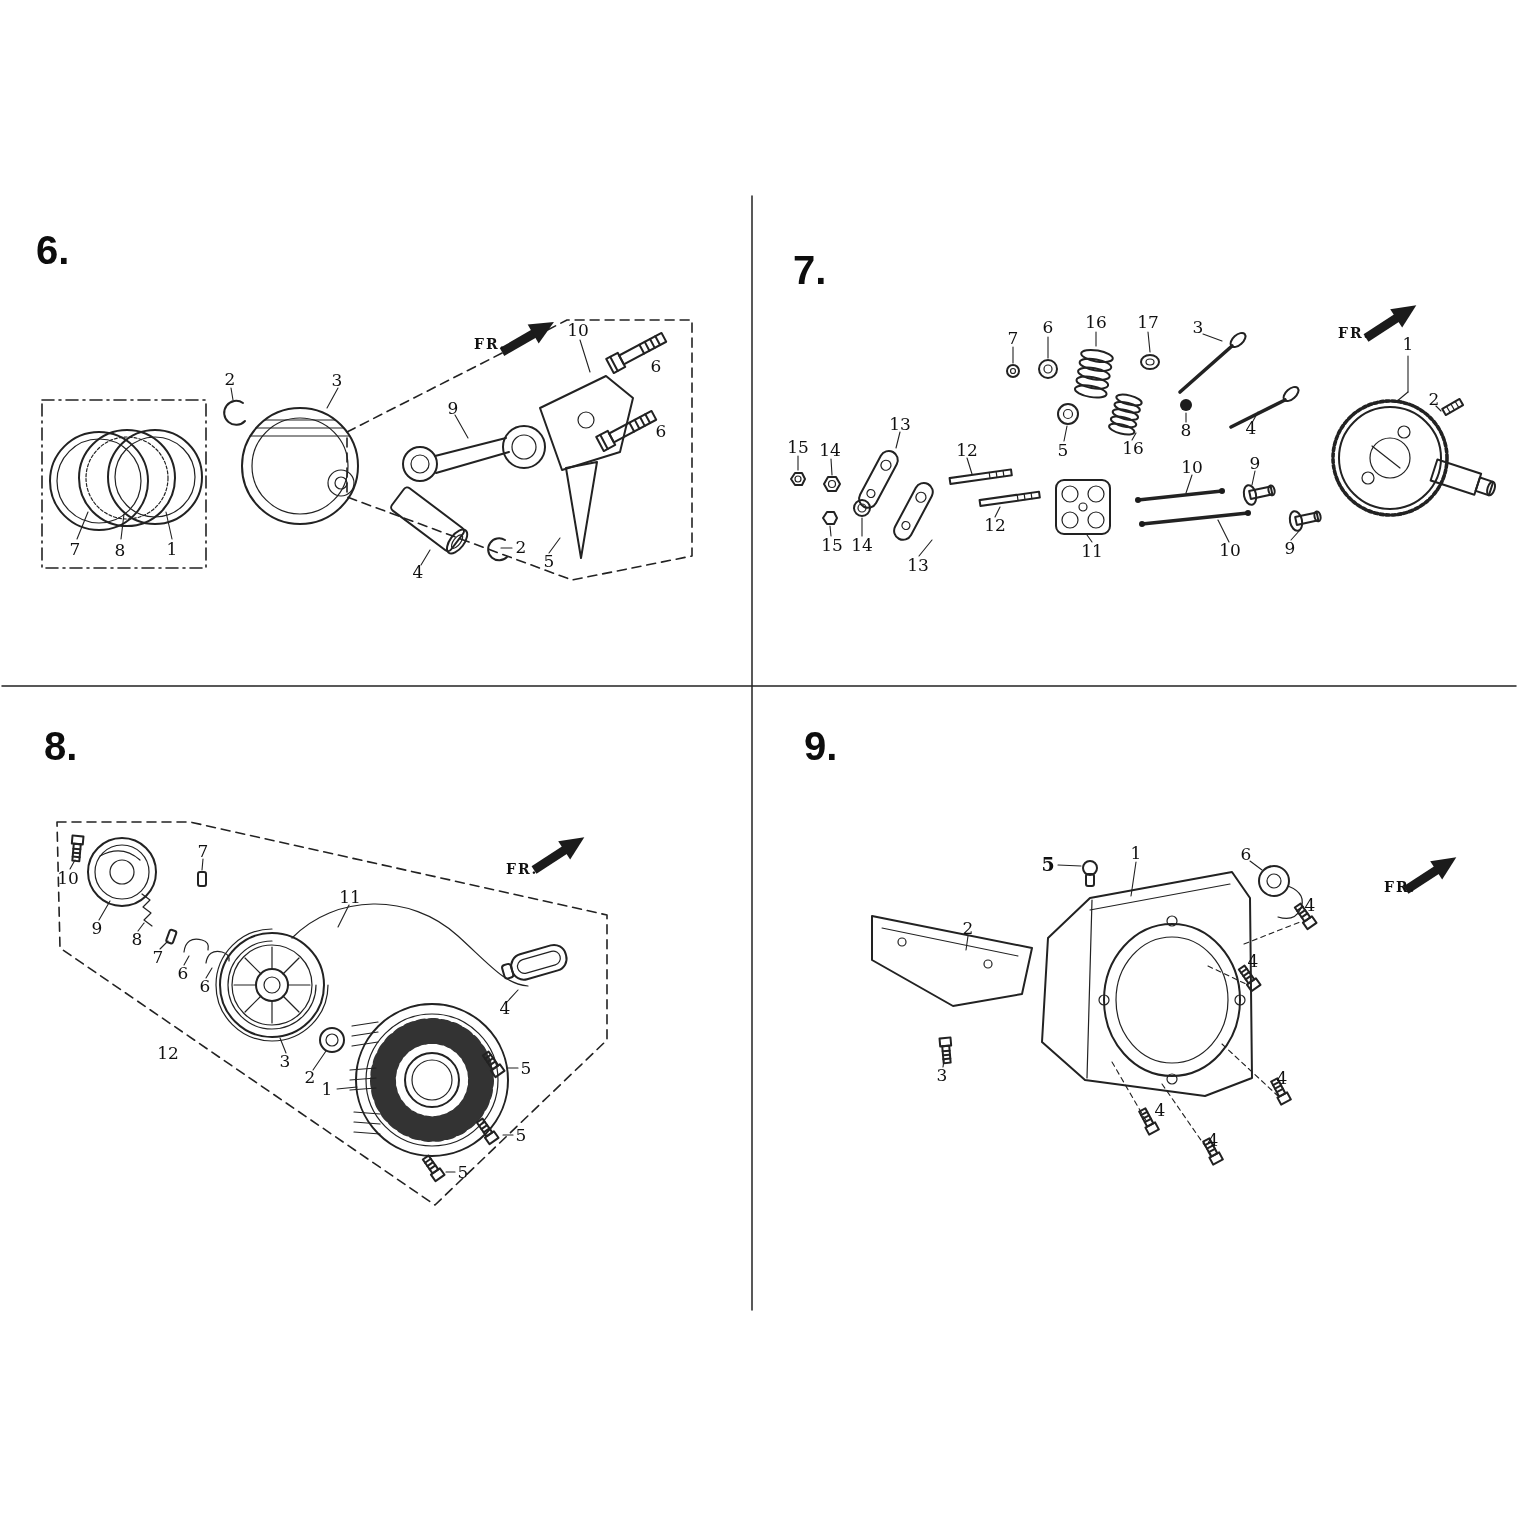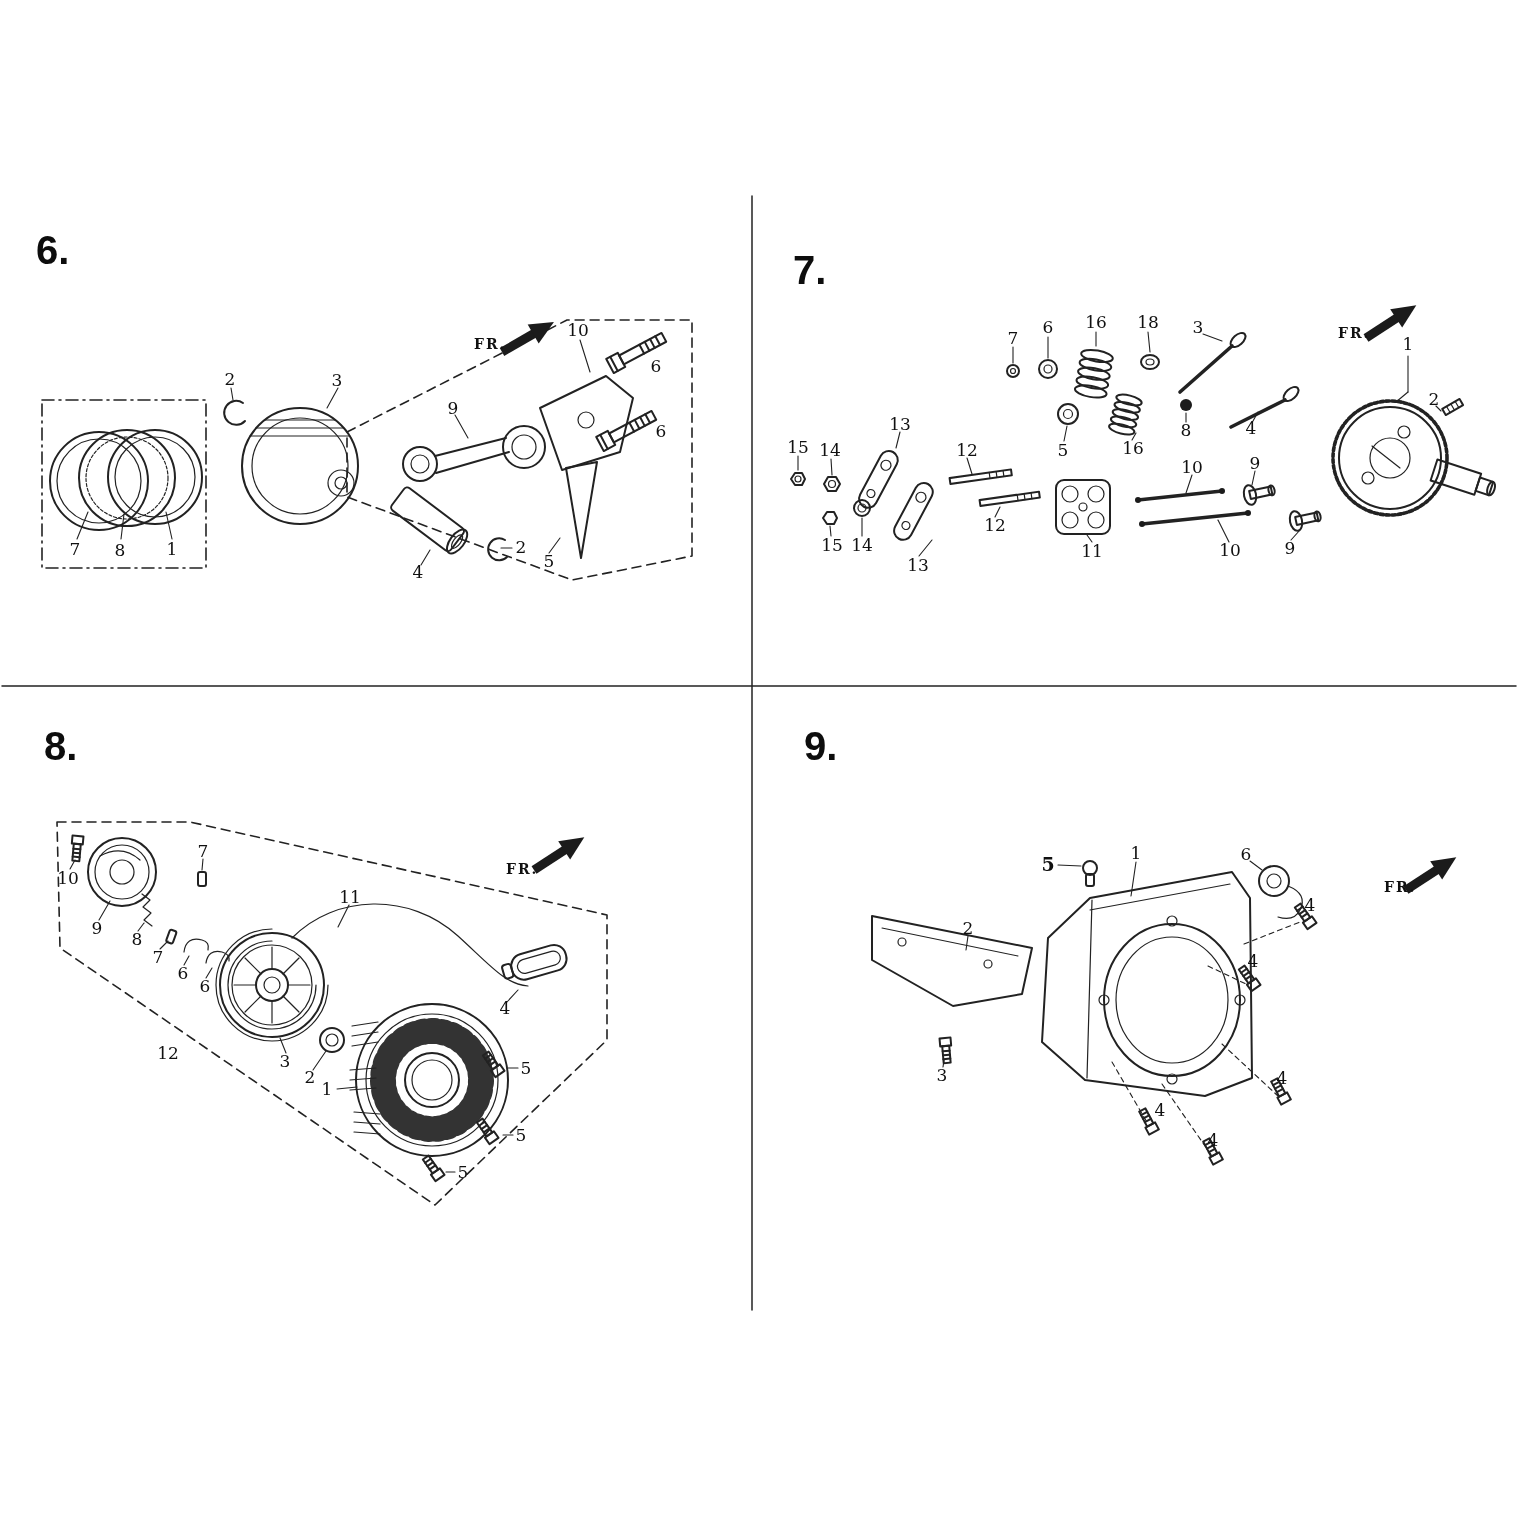--- a/index.html
+++ b/index.html
@@ -409,21 +409,21 @@
       </div>
   </div>
 
   <div class="section">
     <div class="section-label" style="left:793px;top:250px">7.</div>
     <span class="fr-label" style="left:1338px;top:326px">FR.</span>
     <div class="callout-layer">
         <span class="callout" style="left: 1013px; top: 338px;">7</span>
         <span class="callout" style="left: 1048px; top: 327px;">6</span>
         <span class="callout" style="left: 1096px; top: 322px;">16</span>
-        <span class="callout" style="left: 1148px; top: 322px;">18</span>
+        <span class="callout" style="left: 1148px; top: 322px;">17</span>
         <span class="callout" style="left: 1198px; top: 327px;">3</span>
         <span class="callout" style="left: 1408px; top: 344px;">1</span>
         <span class="callout" style="left: 1434px; top: 399px;">2</span>
         <span class="callout" style="left: 1251px; top: 428px;">4</span>
         <span class="callout" style="left: 1186px; top: 430px;">8</span>
         <span class="callout" style="left: 1133px; top: 448px;">16</span>
         <span class="callout" style="left: 1063px; top: 450px;">5</span>
         <span class="callout" style="left: 798px; top: 447px;">15</span>
         <span class="callout" style="left: 830px; top: 450px;">14</span>
         <span class="callout" style="left: 900px; top: 424px;">13</span>

